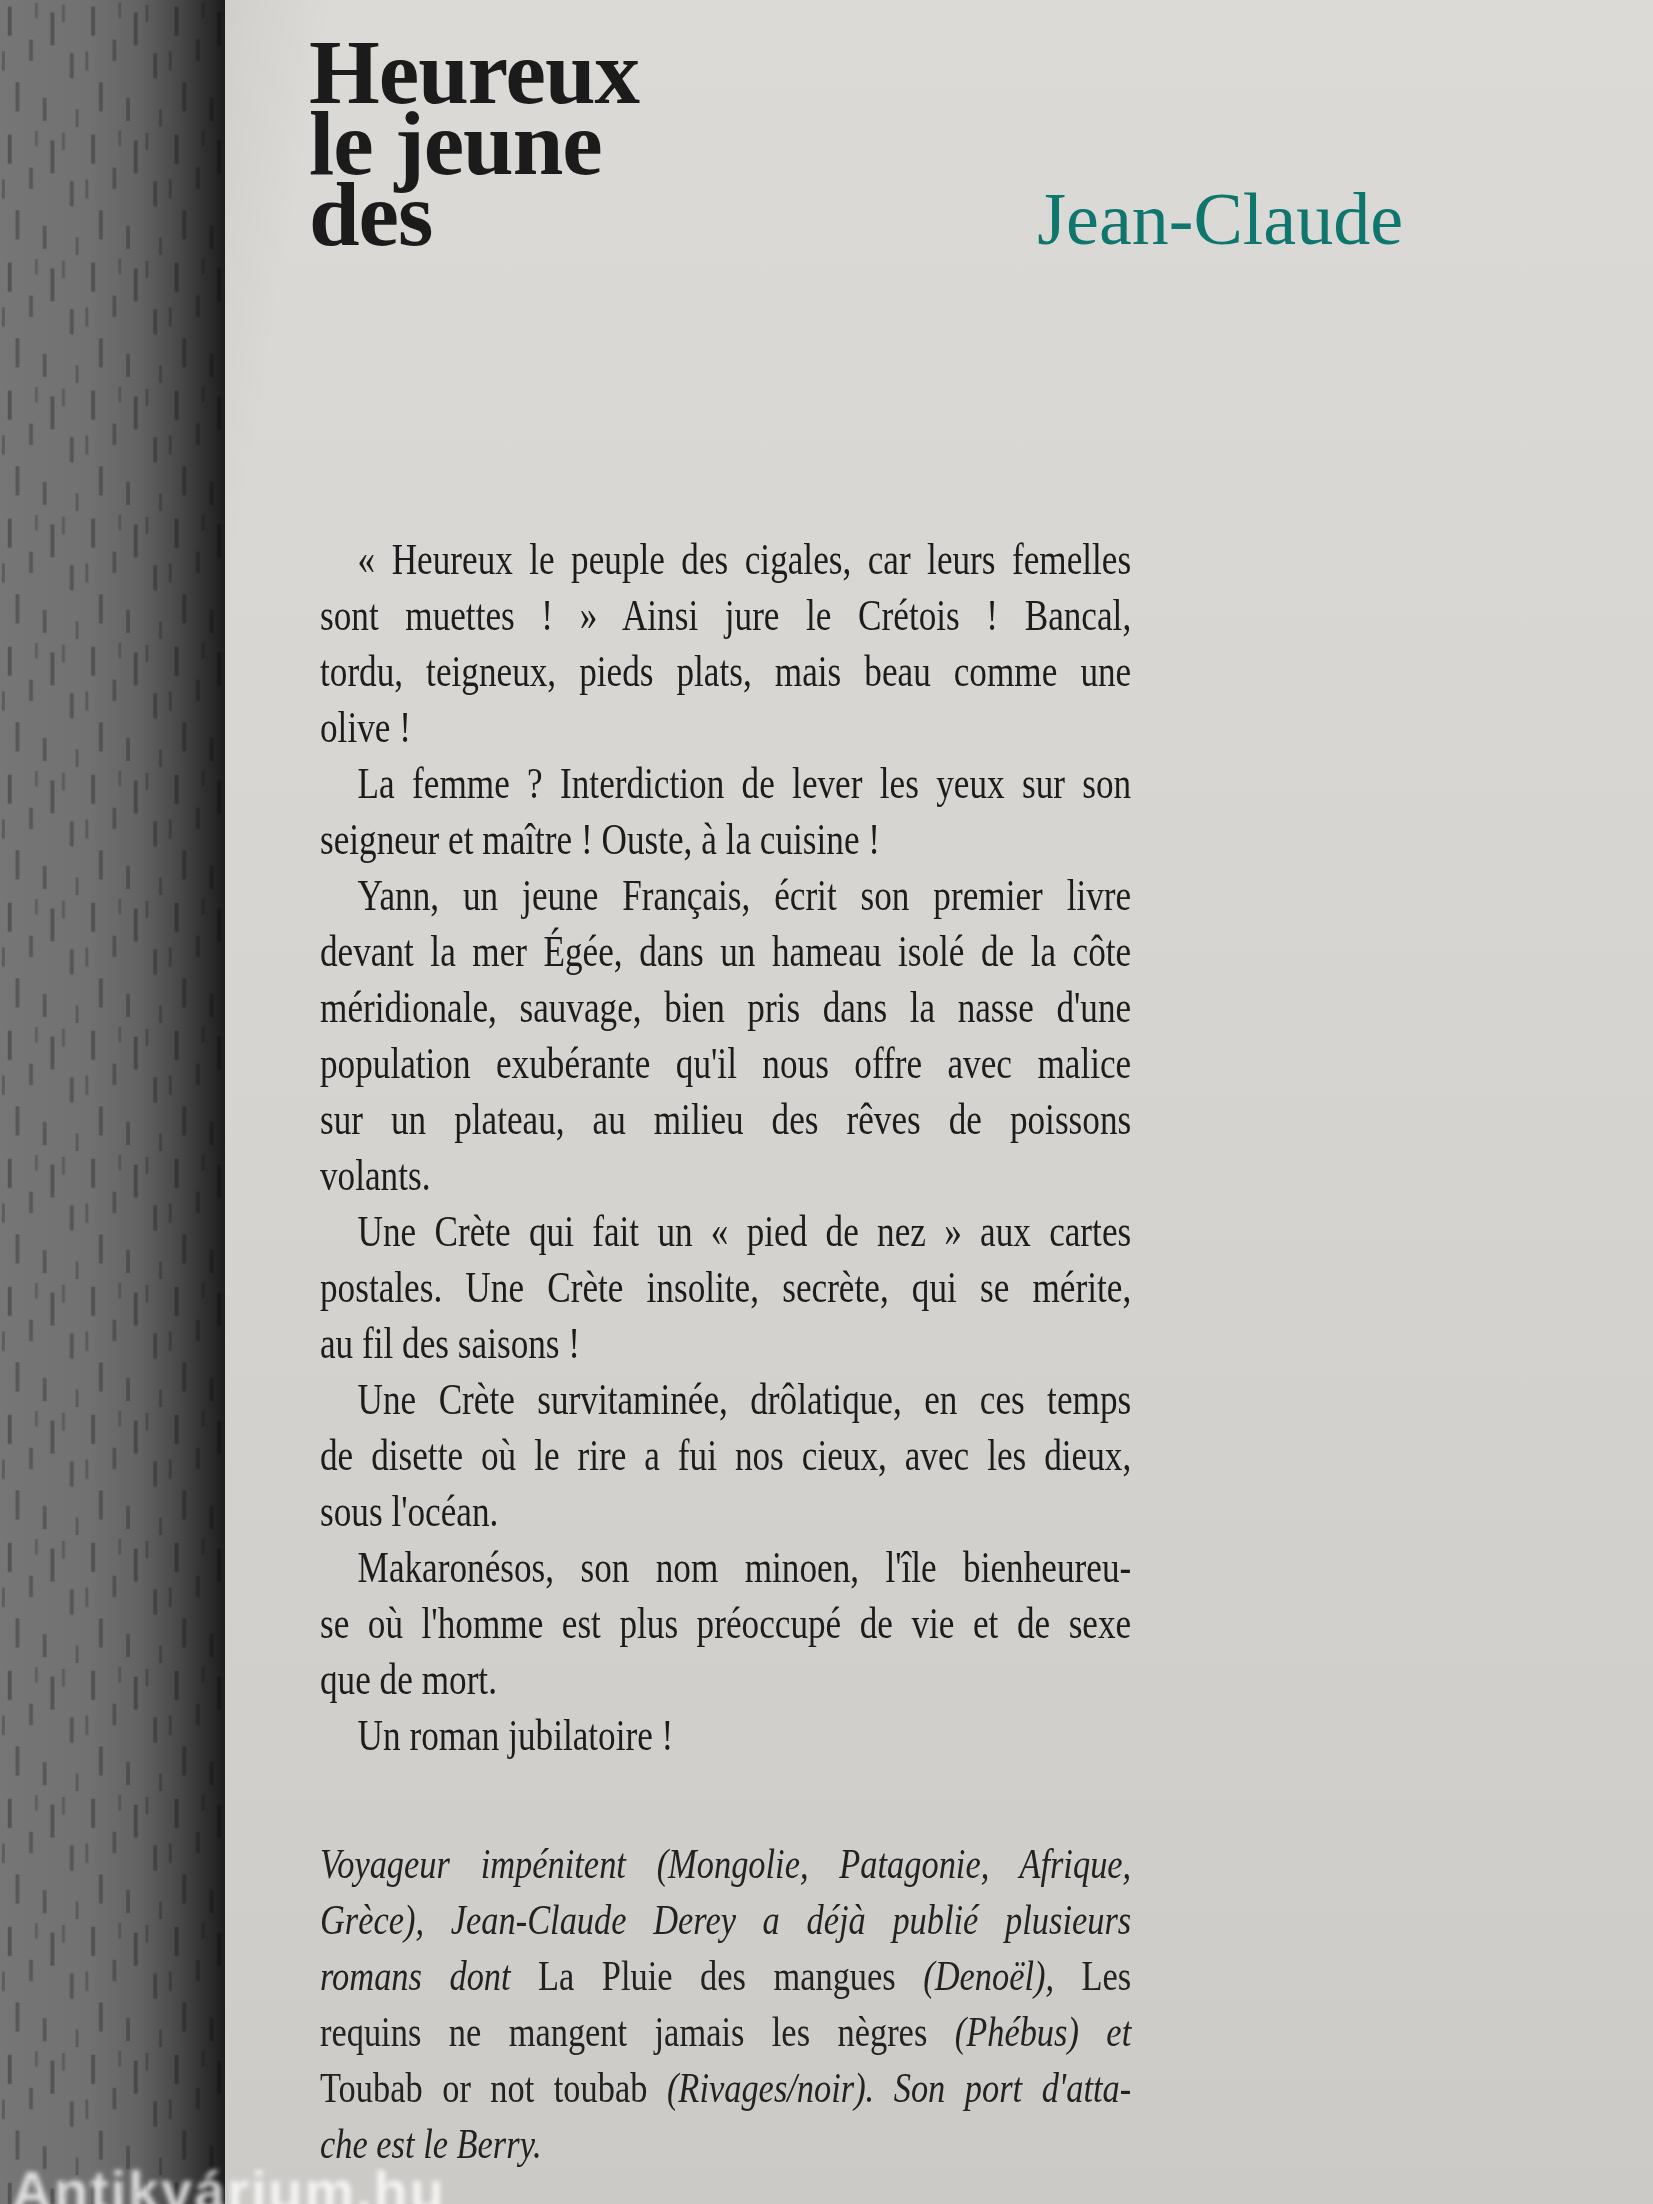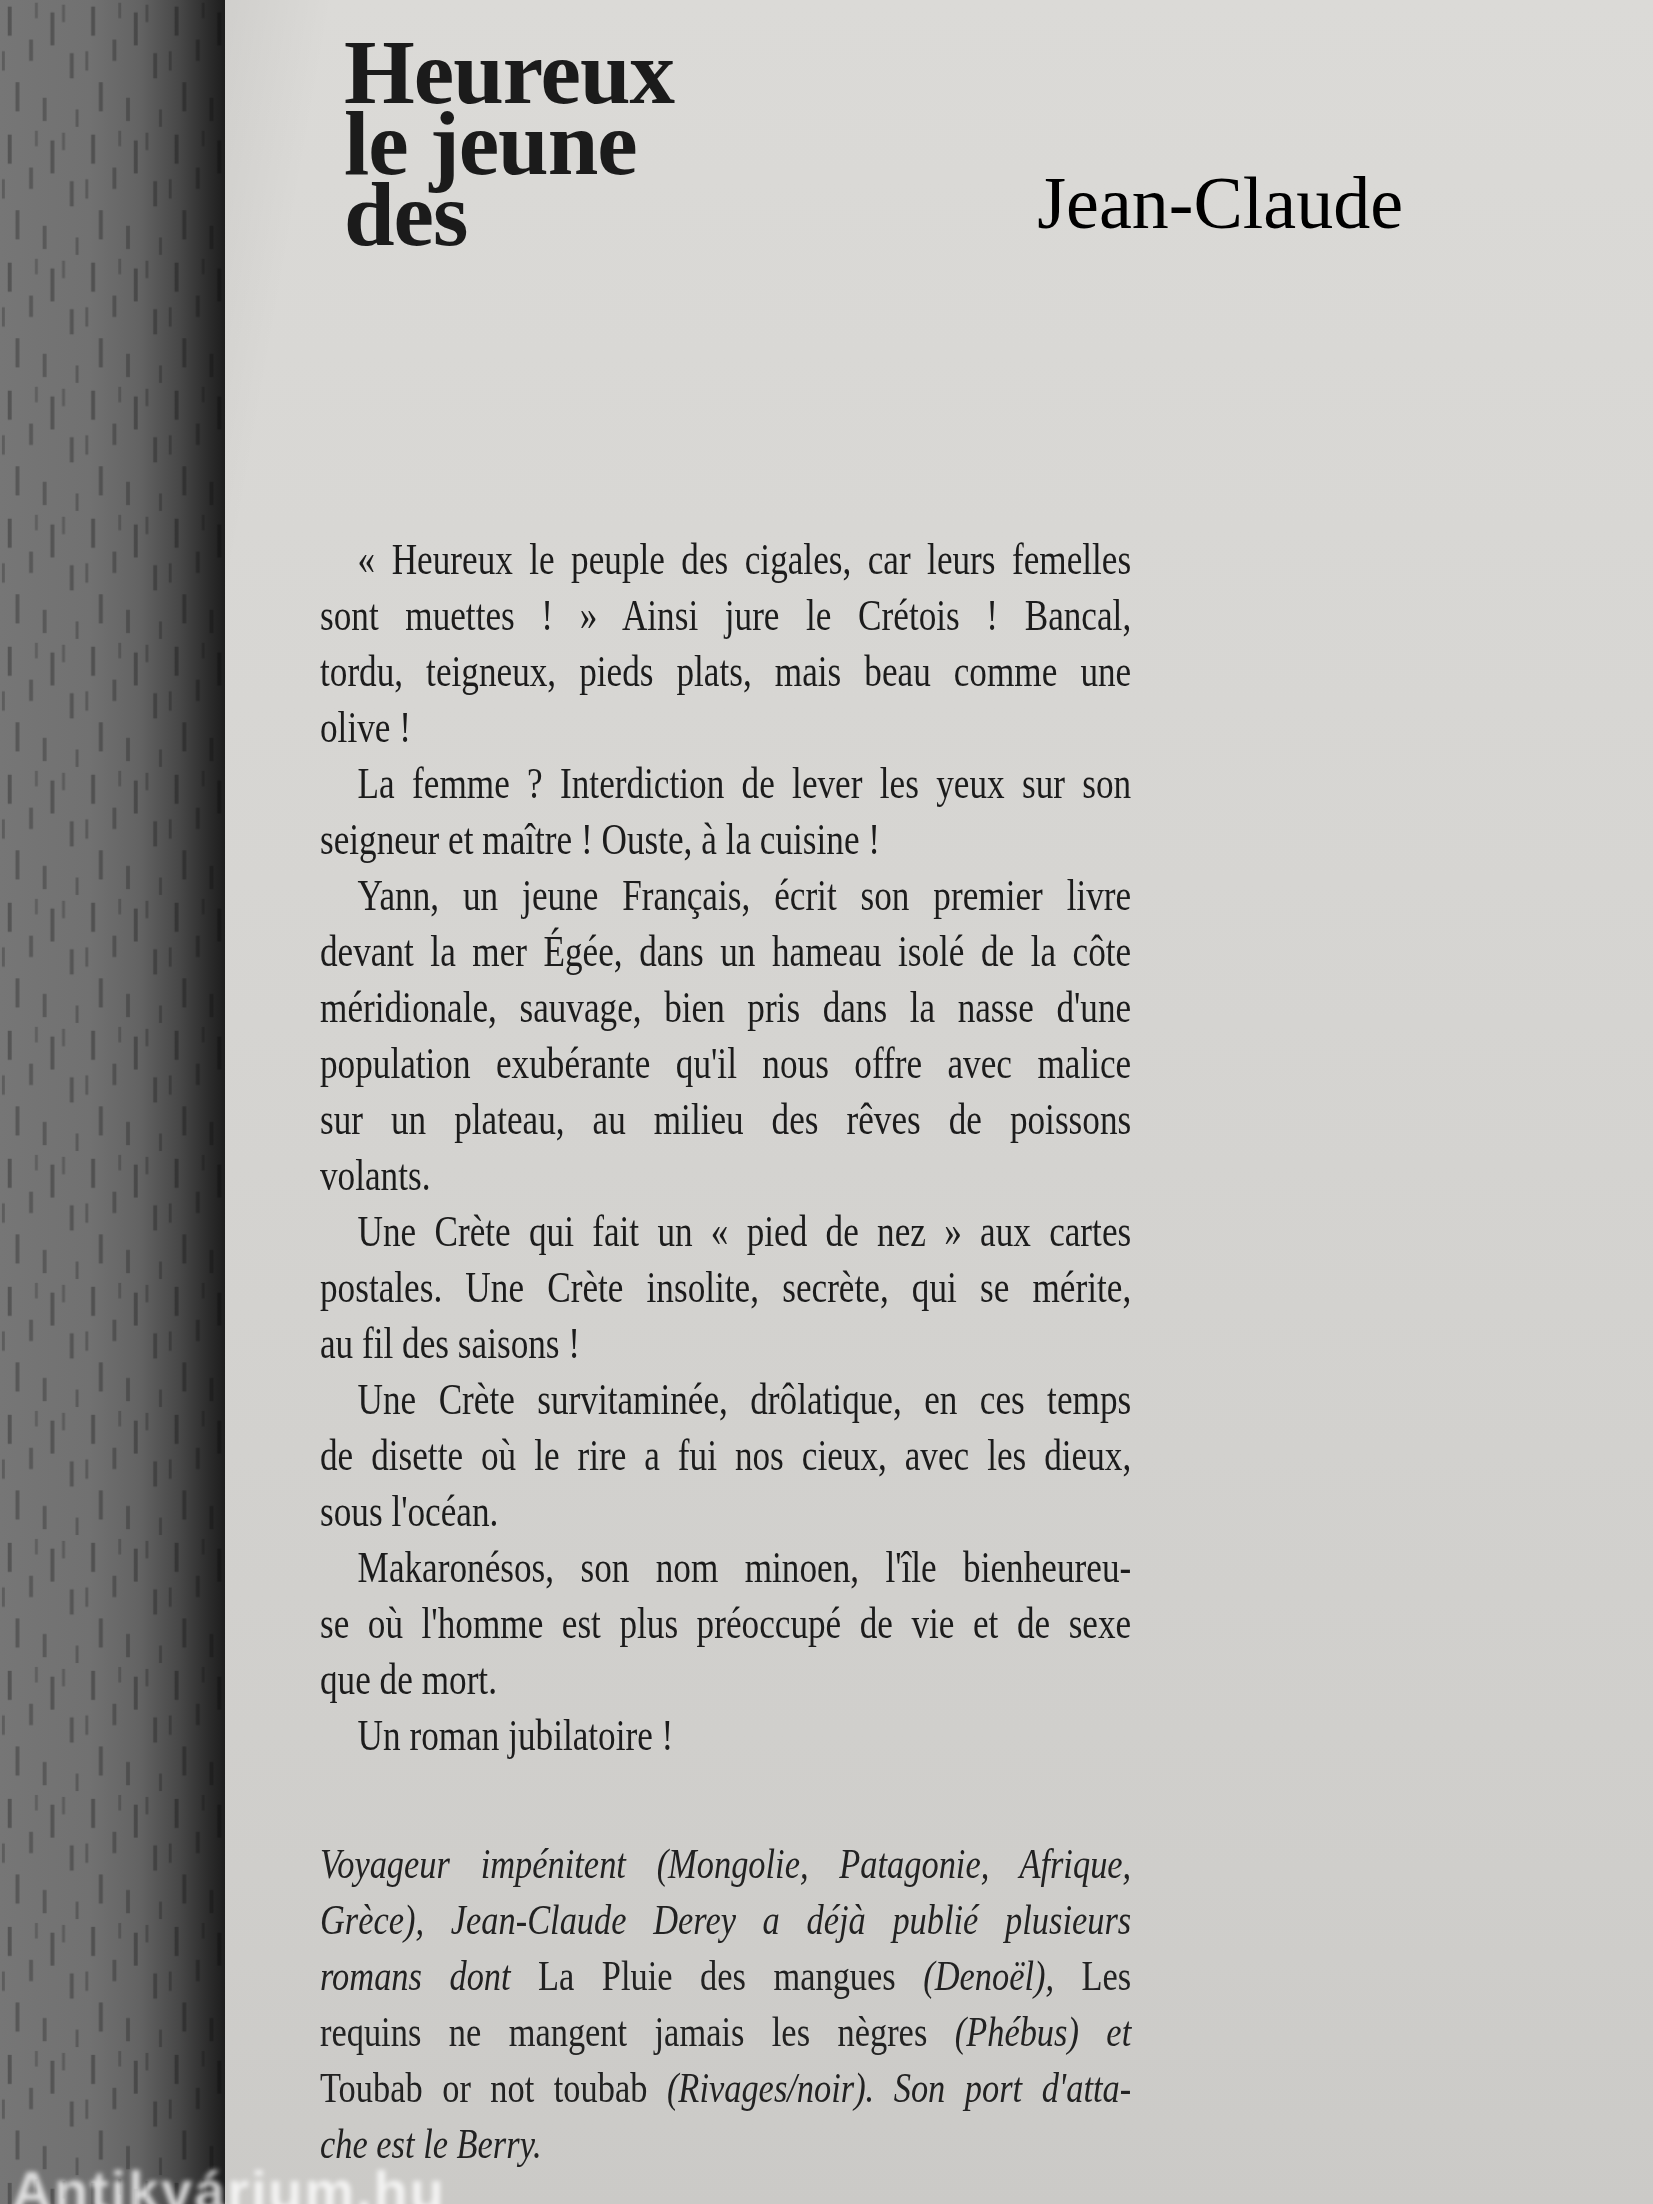--- a/index.html
+++ b/index.html
@@ -22,27 +22,27 @@
     background:linear-gradient(180deg,#dbdad7 0%,#d6d5d2 40%,#cfcecb 85%,#cbcac7 100%);
   }
   .page::after{
     content:"";position:absolute;inset:0;
     background:linear-gradient(100deg,rgba(0,0,0,0.05) 0%,rgba(0,0,0,0) 6%);
     pointer-events:none;
   }
   .title{
     position:absolute;left:309px;top:37px;
     font-size:91px;line-height:71px;font-weight:700;
-    letter-spacing:-1px;color:#1b1b1b;margin-left:35px;
+    letter-spacing:-1px;color:#1b1b1b;
   }
   .author{
-    position:absolute;right:251px;top:168px;
+    position:absolute;right:251px;top:184px;
     text-align:right;
     font-size:74px;line-height:70px;font-weight:400;
-    color:#000000;letter-spacing:0;
+    color:#0f766e;letter-spacing:0;
   }
   .bodytext{
     position:absolute;left:320px;top:532px;width:1014px;
     transform:scaleX(0.8);transform-origin:left top;
     font-size:44px;line-height:56px;color:#1c1c1c;
   }
   .bio{
     position:absolute;left:320px;top:1836px;width:1014px;
     transform:scaleX(0.8);transform-origin:left top;
     font-size:43px;line-height:56px;color:#222;

